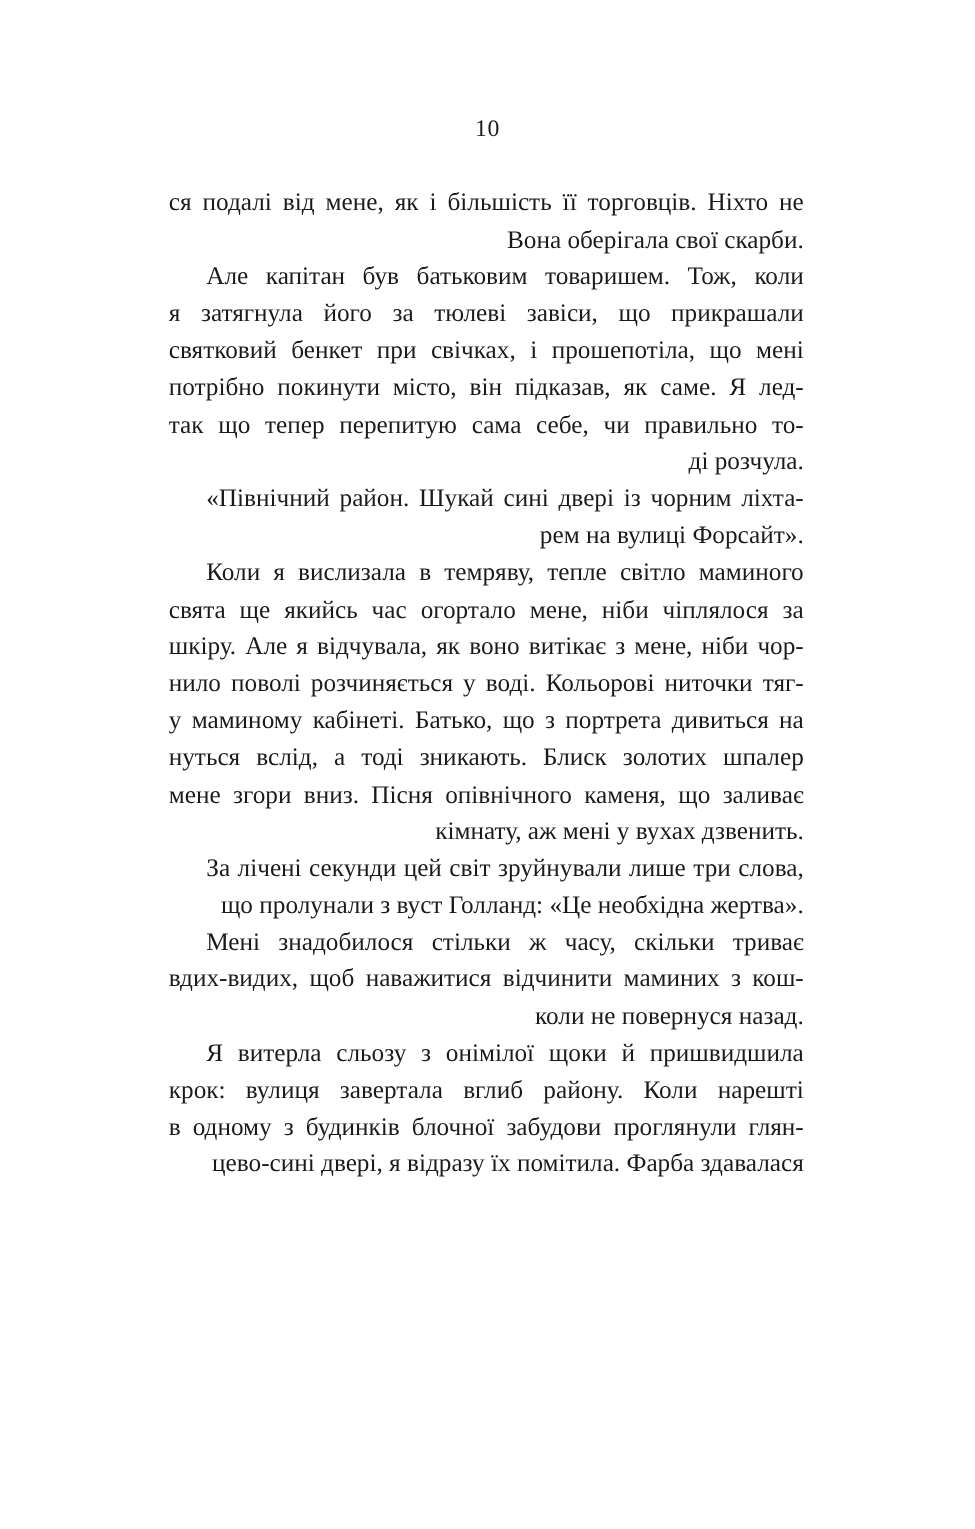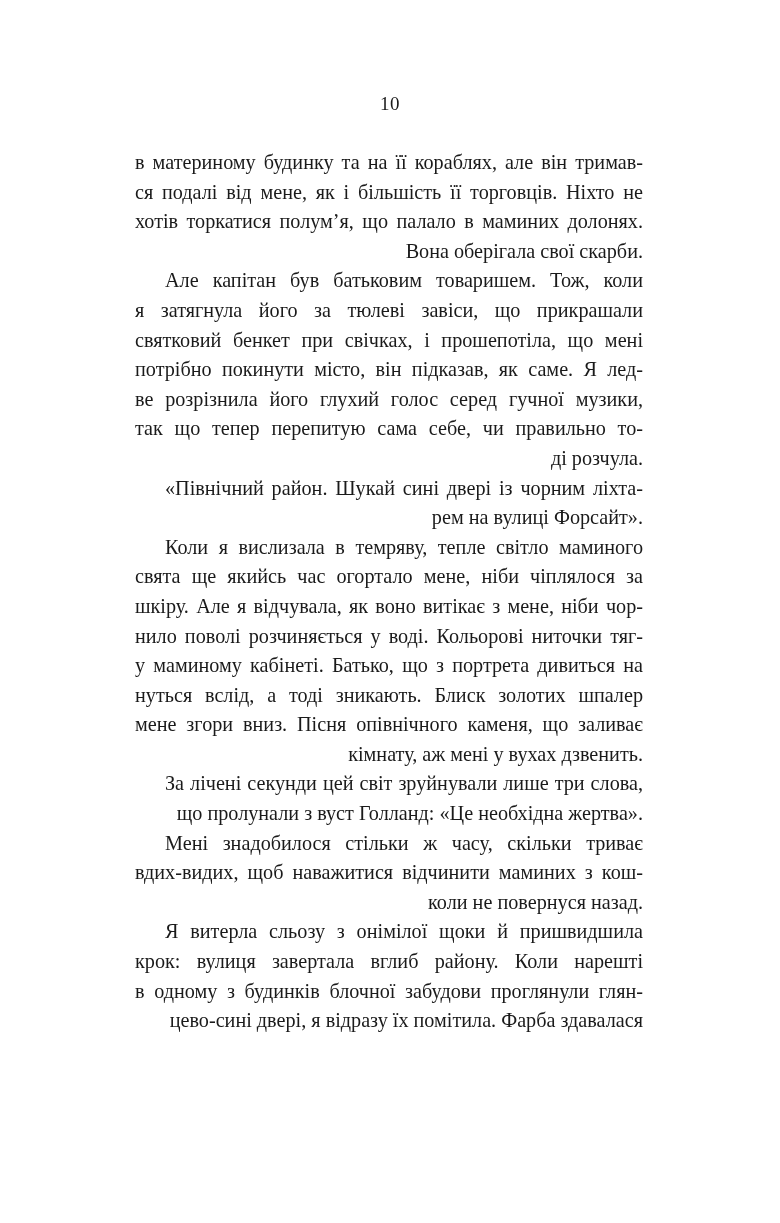--- a/index.html
+++ b/index.html
@@ -66,31 +66,28 @@
 </style>
 </head>
 <body>
 
 <div class="page">
 
   <div class="folio">10</div>
 
   <div class="textblock">
     <p class="para">
-        <span class="line j">в материному будинку та на її кораблях, але він тримав-</span>
         <span class="line j">ся подалі від мене, як і більшість її торговців. Ніхто не</span>
-        <span class="line j">хотів торкатися полум’я, що палало в маминих долонях.</span>
         <span class="line last">Вона оберігала свої скарби.</span>
       </p>
     <p class="para">
         <span class="line j"><span class="indent"></span>Але капітан був батьковим товаришем. Тож, коли</span>
         <span class="line j">я затягнула його за тюлеві завіси, що прикрашали</span>
         <span class="line j">святковий бенкет при свічках, і прошепотіла, що мені</span>
         <span class="line j">потрібно покинути місто, він підказав, як саме. Я лед-</span>
-        <span class="line j">ве розрізнила його глухий голос серед гучної музики,</span>
         <span class="line j">так що тепер перепитую сама себе, чи правильно то-</span>
         <span class="line last">ді розчула.</span>
       </p>
     <p class="para">
         <span class="line j"><span class="indent"></span>«Північний район. Шукай сині двері із чорним ліхта-</span>
         <span class="line last">рем на вулиці Форсайт».</span>
       </p>
     <p class="para">
         <span class="line j"><span class="indent"></span>Коли я вислизала в темряву, тепле світло маминого</span>
         <span class="line j">свята ще якийсь час огортало мене, ніби чіплялося за</span>

